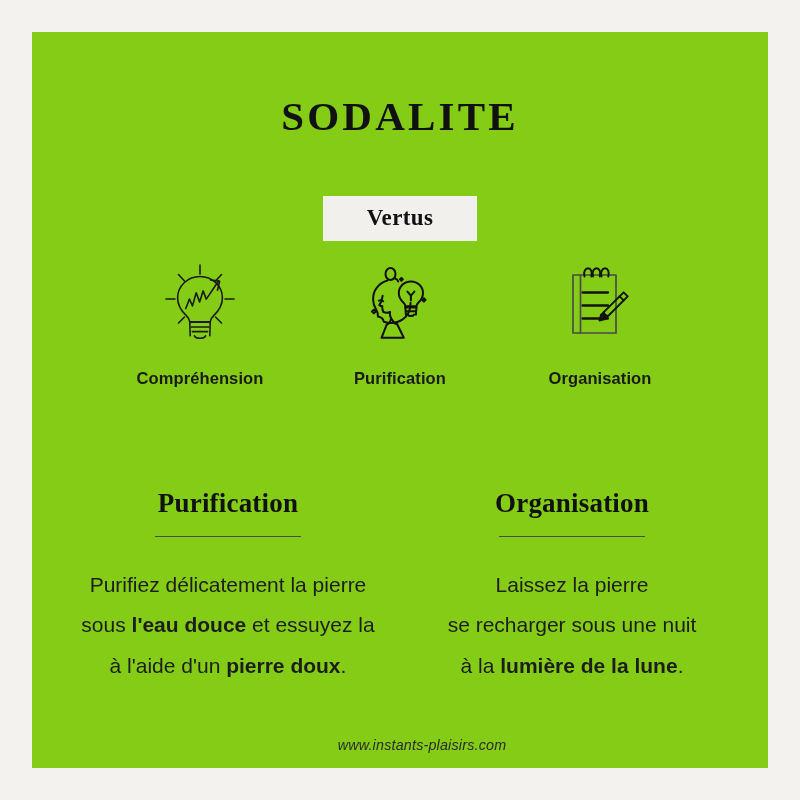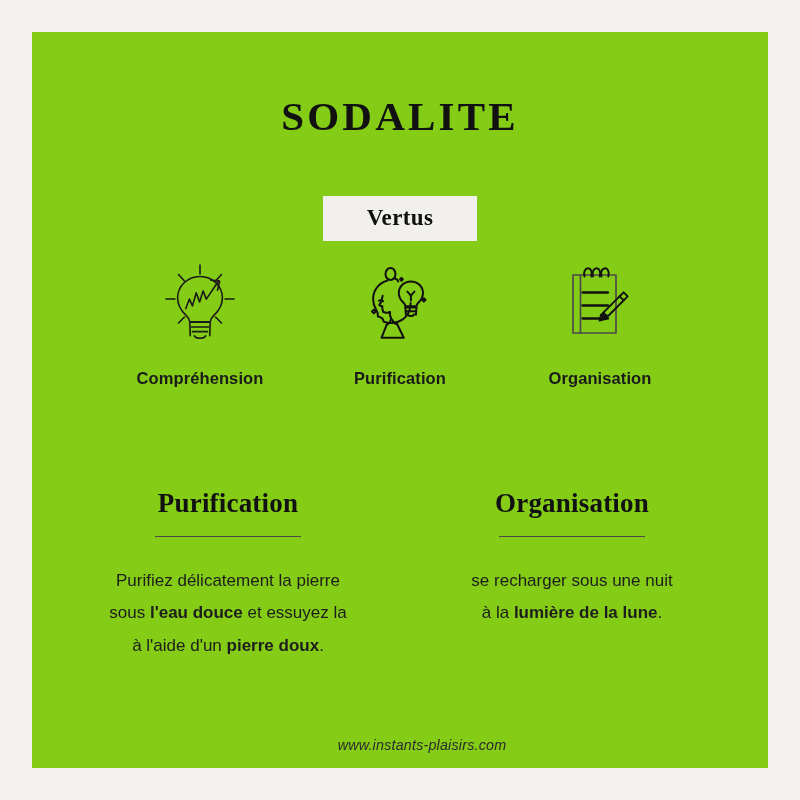--- a/index.html
+++ b/index.html
@@ -120,21 +120,21 @@
   }
   .care-rule {
     width: 146px;
     height: 1px;
     background: #4a4a4a;
     margin: 17px auto 0 auto;
   }
   .care-body {
     margin-top: 28px;
     font-family: "Liberation Sans", sans-serif;
-    font-size: 17px;
+    font-size: 21px;
     color: #1d1d1d;
     line-height: 1.93;
   }
   .care-body b {
     font-weight: bold;
   }
 
   
   .footer {
     position: absolute;
@@ -279,20 +279,23 @@
             <span>à l'aide d'un </span><b>pierre doux</b><span>.</span>
           </div>
         </div>
       </div>
 
       <div class="care-col">
         <div class="care-title">Organisation</div>
         <div class="care-rule"></div>
         <div class="care-body">
           <div>
+            <span>Laissez la pierre</span>
+          </div>
+          <div>
             <span>se recharger sous une nuit</span>
           </div>
           <div>
             <span>à la </span><b>lumière de la lune</b><span>.</span>
           </div>
         </div>
       </div>
 
     </div>
 

